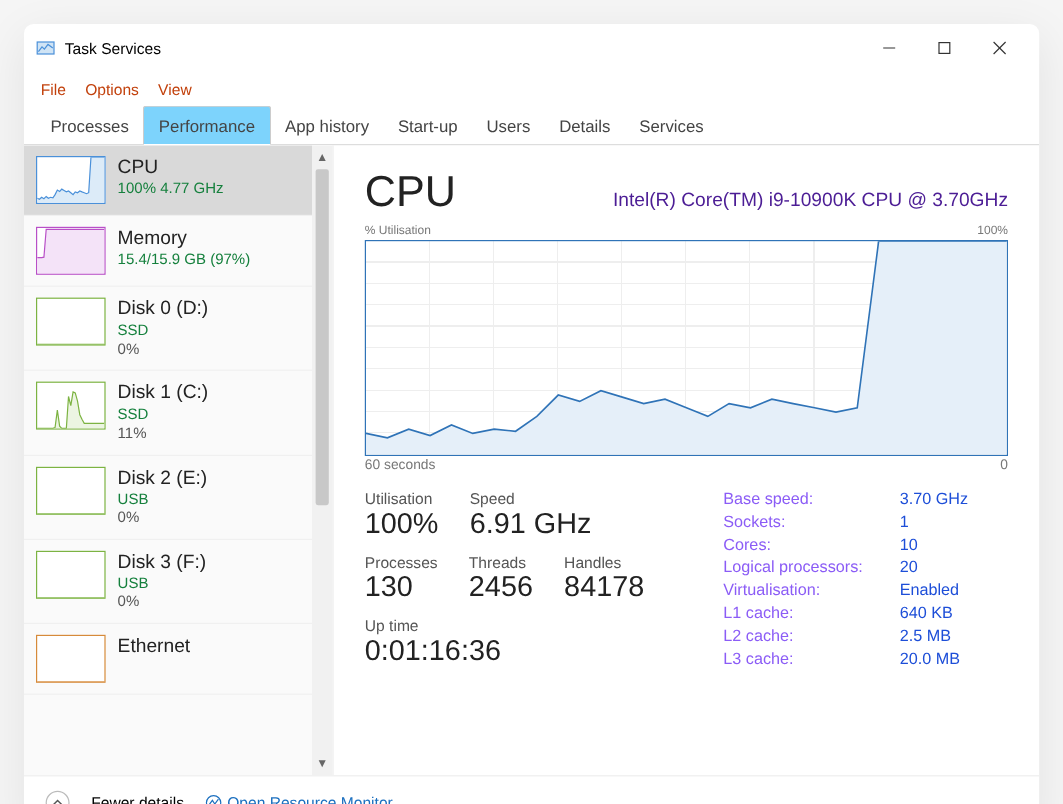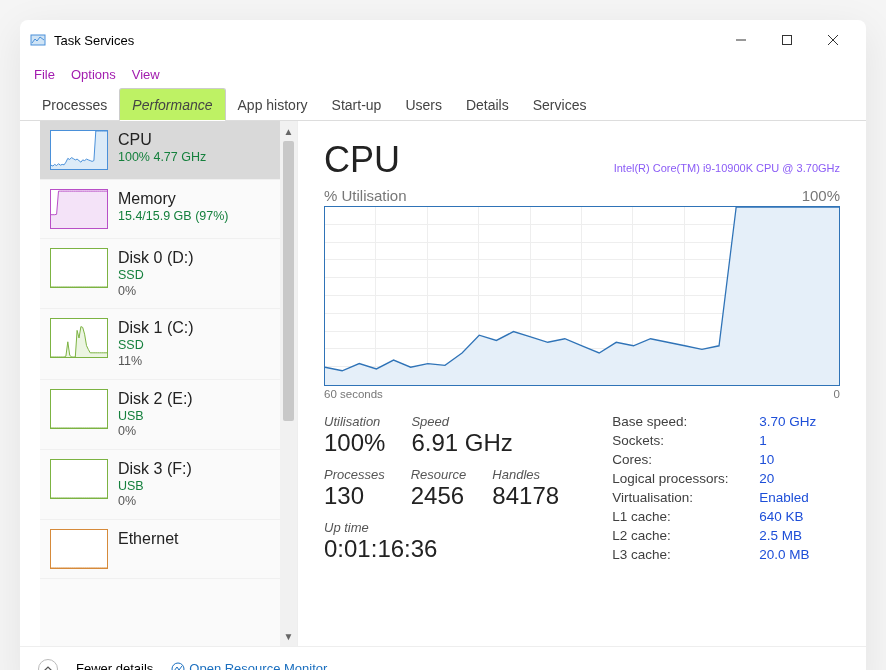--- a/index.html
+++ b/index.html
@@ -42,48 +42,46 @@
       font-size: 14px;
       color: #333;
     }
     .menubar {
       height: 28px;
       display: flex;
       align-items: center;
       gap: 16px;
       padding: 0 14px;
       font-size: 13px;
-      color: #a21caf;
+      color: #c2410c;
     }
     .tabs {
       display: flex;
       align-items: flex-end;
       padding: 0 10px;
       border-bottom: 1px solid #ddd;
       font-size: 14px;
       gap: 0;
     }
     .tab {
       padding: 8px 12px 7px 12px;
       color: #444;
       cursor: pointer;
     }
     .tab.active {
-      background: #bef264;
+      background: #7dd3fc;
       border: 1px solid #ccc;
       border-bottom: 1px solid #fff;
       margin-bottom: -1px;
       border-radius: 3px 3px 0 0;
-      font-style: italic;
     }
     .body {
       flex: 1;
       display: flex;
       overflow: hidden;
-      padding-left: 20px;
     }
     .sidebar-wrap {
       width: 258px;
       display: flex;
       border-right: 1px solid #eee;
       background: #fafafa;
       overflow: hidden;
     }
     .sidebar {
       flex: 1;
@@ -137,25 +135,25 @@
       flex-direction: column;
       overflow: hidden;
     }
     .main-head {
       display: flex;
       align-items: baseline;
       justify-content: space-between;
       margin-bottom: 6px;
     }
     .main-h1 { font-size: 36px; font-weight: 400; color:#222; }
-    .main-h2 { font-size: 11px; color:#8b5cf6; }
+    .main-h2 { font-size: 16px; color:#4c1d95; }
     .chart-labels {
       display: flex;
       justify-content: space-between;
-      font-size: 15px;
+      font-size: 10px;
       color: #777;
       margin-bottom: 2px;
     }
     .chart-box {
       height: 180px;
       border: 1px solid #2f73b7;
       background:
         repeating-linear-gradient(to right, transparent 0, transparent calc(100%/10 - 1px), #eee calc(100%/10 - 1px), #eee calc(100%/10)),
         repeating-linear-gradient(to bottom, transparent 0, transparent calc(100%/10 - 1px), #eee calc(100%/10 - 1px), #eee calc(100%/10));
     }
@@ -176,29 +174,29 @@
       flex: 0 0 52%;
       display: flex;
       flex-direction: column;
     }
     .stat-row {
       display: flex;
       gap: 26px;
       margin-bottom: 10px;
     }
     .stat-block { display:flex; flex-direction:column; }
-    .stat-label { font-size: 13px; color:#555;font-style:italic; }
+    .stat-label { font-size: 13px; color:#555; }
     .stat-value { font-size: 24px; color:#222; font-weight:400; }
     .stats-right {
       flex: 1;
       font-size: 13.5px;
       color:#333;
     }
     .kv { display:flex; margin-bottom:4px; }
-    .kv-k { flex: 0 0 125px; color:#404040; }
+    .kv-k { flex: 0 0 125px; color:#8b5cf6; }
     .kv-v { color:#1d4ed8;margin-left:22px; }
     .footer {
       height: 44px;
       display:flex;
       align-items:center;
       gap: 18px;
       padding: 0 18px;
       border-top: 1px solid #eee;
       font-size: 13px;
     }
@@ -395,21 +393,21 @@
               <span class="stat-label">Speed</span>
               <span class="stat-value">6.91 GHz</span>
             </div>
           </div>
           <div class="stat-row">
             <div class="stat-block">
               <span class="stat-label">Processes</span>
               <span class="stat-value">130</span>
             </div>
             <div class="stat-block">
-              <span class="stat-label">Resource</span>
+              <span class="stat-label">Threads</span>
               <span class="stat-value">2456</span>
             </div>
             <div class="stat-block">
               <span class="stat-label">Handles</span>
               <span class="stat-value">84178</span>
             </div>
           </div>
           <div class="stat-row">
             <div class="stat-block">
               <span class="stat-label">Up time</span>

